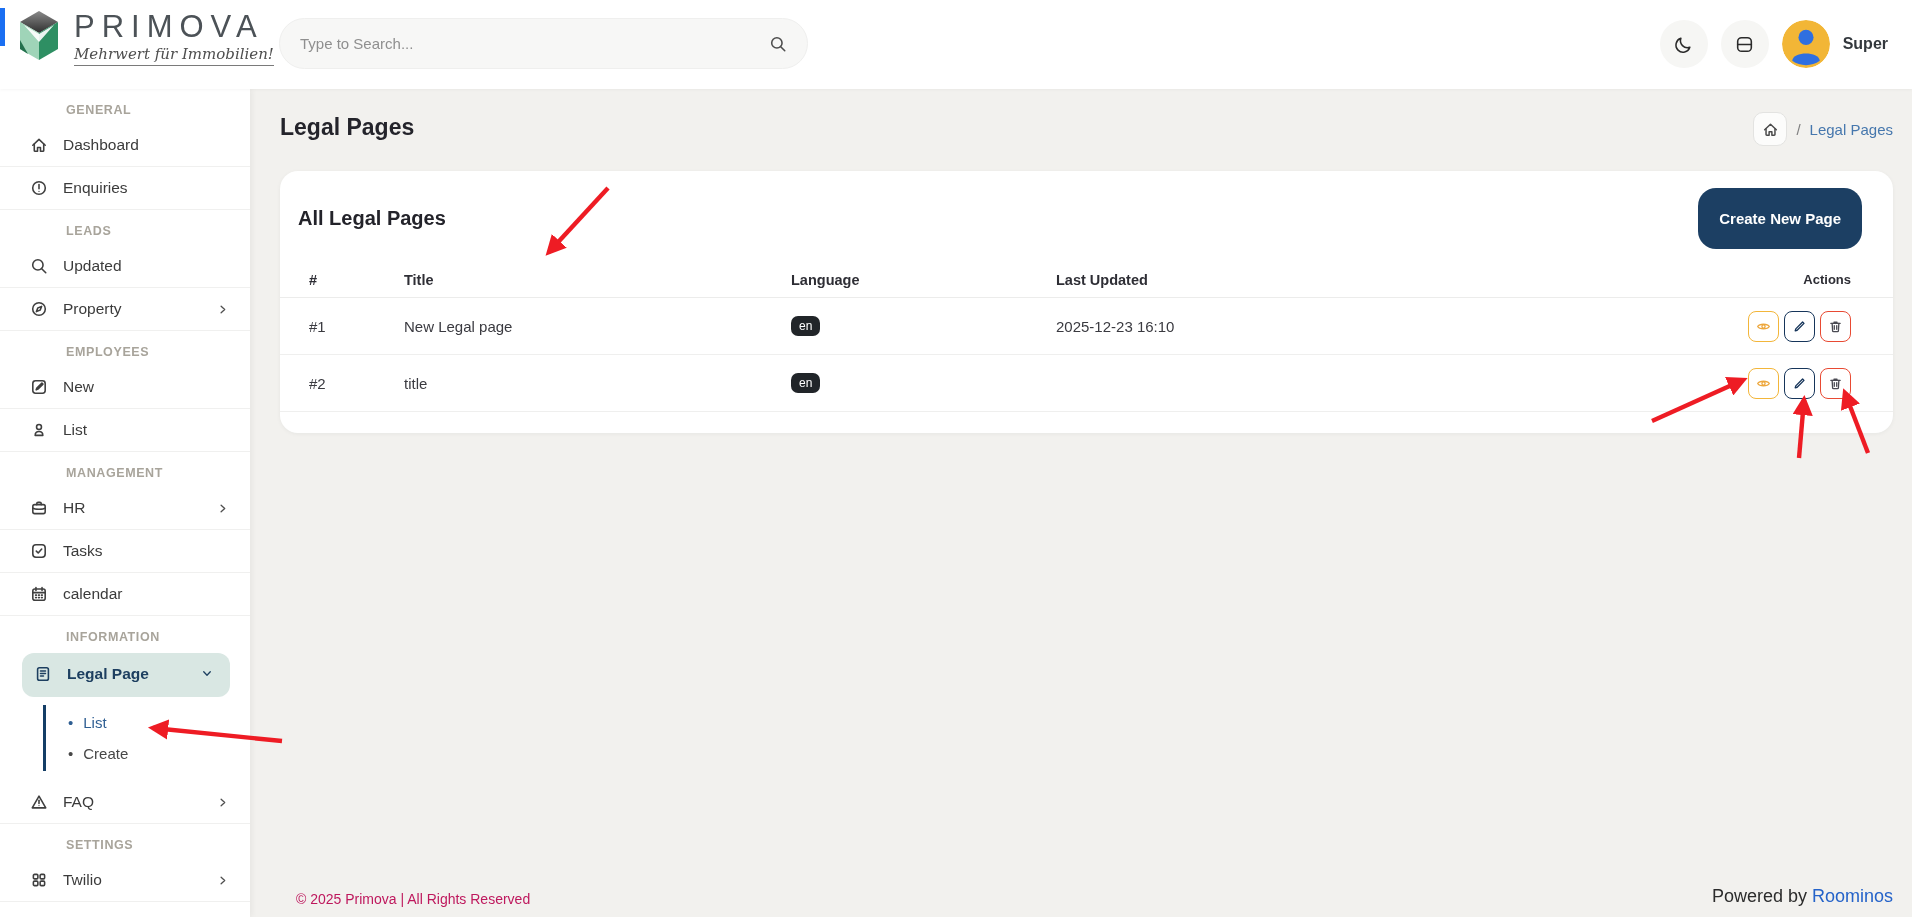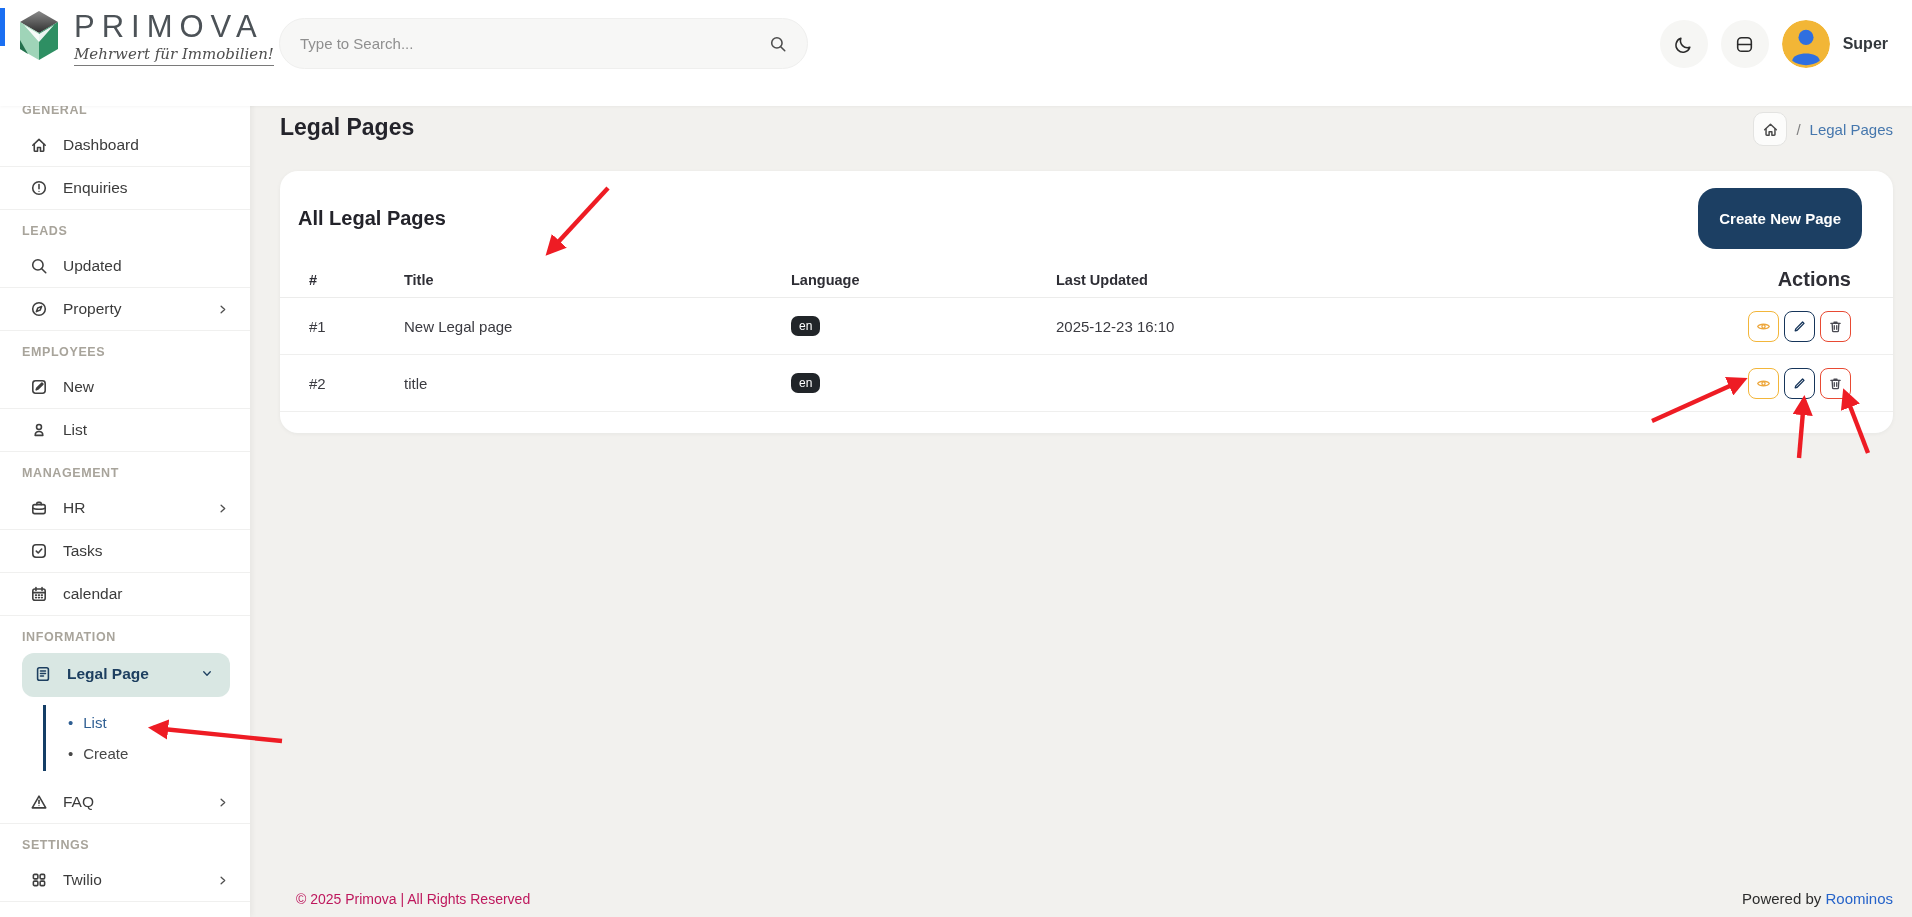--- a/index.html
+++ b/index.html
@@ -4,38 +4,38 @@
 <style>
   * { margin:0; padding:0; box-sizing:border-box; }
   html,body { width:1912px; height:917px; }
   body {
     position:relative; overflow:hidden;
     background:#f2f1ee;
     font-family:"Liberation Sans", sans-serif;
     color:#333;
   }
   
-  .header { position:absolute; top:0; left:0; width:1912px; height:106px; background:#fff; z-index:5; box-shadow:0 1px 3px rgba(0,0,0,.04); }
+  .header { position:absolute; top:0; left:0; width:1912px; height:89px; background:#fff; z-index:5; box-shadow:0 1px 3px rgba(0,0,0,.04); }
   .accent-bar { position:absolute; left:0; top:8px; width:5px; height:38px; background:#1a6ff2; }
   .logo { position:absolute; left:16px; top:10px; display:flex; gap:12px; align-items:flex-start; }
   .logo-text { display:flex; flex-direction:column; }
   .brand { font-size:31px; letter-spacing:7px; color:#4c5257; font-weight:500; line-height:1.1; }
   .tagline { font-family:"DejaVu Serif", serif; font-style:italic; font-size:15px; color:#4e4e4e; margin-top:1px; border-bottom:1px solid #7a7a7a; padding-bottom:2px; }
   .search { position:absolute; left:279px; top:18px; width:529px; height:51px; background:#f7f7f6; border:1px solid #efefee; border-radius:26px; display:flex; align-items:center; padding:0 20px; }
   .search input { flex:1; border:none; outline:none; background:transparent; font-size:15px; color:#333; font-family:"Liberation Sans", sans-serif; }
   .search input::placeholder { color:#8f8f8f; }
   .search .icn { width:18px; height:18px; color:#4d4d4d; }
   .header-right { position:absolute; right:24px; top:20px; display:flex; align-items:center; gap:13px;text-align:right; }
   .icon-circle { width:48px; height:48px; border-radius:50%; background:#f6f6f4; display:flex; align-items:center; justify-content:center; color:#2b2b2b; cursor:pointer; }
   .icon-circle .icn { width:21px; height:21px; }
   .avatar { width:48px; height:48px; border-radius:50%; overflow:hidden; cursor:pointer; }
   .username { font-weight:700; font-size:16px; color:#33383d; }
   
   .sidebar { position:absolute; top:89px; left:0; width:250px; bottom:0; background:#fff; z-index:4; box-shadow:2px 0 6px rgba(0,0,0,.05); overflow:hidden; }
-  .side-label { padding:14px 0 7px 22px; font-size:12.5px; font-weight:700; color:#a8a49b; letter-spacing:.6px; }
+  .side-label { padding:14px 0 7px 22px; font-size:12.5px; font-weight:700; color:#a8a49b; letter-spacing:.6px;margin-left:44px; }
   .side-item { height:43px; display:flex; align-items:center; padding:0 18px 0 30px; gap:15px; color:#3b3b3b; font-size:15.5px; border-bottom:1px solid #f0f0ef; cursor:pointer; background:#fff; }
   .side-item .icn { width:18px; height:18px; color:#3f3f3f; flex:0 0 18px; }
   .side-item .chev { margin-left:auto; width:15px; height:15px; color:#4f4f4f; }
   .side-item.active { margin:2px 20px 0 22px; height:44px; border-radius:12px; background:#d9e7e3; color:#1d3f60; border-bottom:none; padding:0 14px 3px 12px; font-weight:600; }
   .side-item.active .icn, .side-item.active .chev { color:#1d3f60; }
   .side-submenu { border-left:3px solid #143e66; margin:8px 0 10px 43px; padding:2px 0; }
   .sub-item { display:flex; align-items:center; gap:10px; padding:7px 0 7px 22px; font-size:15px; color:#474747; cursor:pointer; }
   .sub-item .bullet { font-size:15px; }
   .sub-item.active { color:#2e5e92; }
   
@@ -54,29 +54,29 @@
   .trow { display:flex; align-items:center; }
   .trow.head { height:36px; border-bottom:1px solid #ececeb; }
   .trow.row { height:57px; border-bottom:1px solid #efefee; }
   .th { font-weight:700; color:#2e2e35; font-size:14.5px; }
   .td { font-size:15px; color:#3a3a40; }
   .c-num { width:124px; padding-left:29px; }
   .c-title { width:387px; }
   .c-lang { width:265px; }
   .c-upd { width:420px; }
   .c-act { flex:1; display:flex; justify-content:flex-end; align-items:center; padding-right:42px; gap:5px; }
-  .c-act.th-cell { font-weight:700; color:#2e2e35; font-size:20px; }
+  .c-act.th-cell { font-weight:700; color:#2e2e35; font-size:13px; }
   .badge-lang { background:#212529; color:#fff; font-size:12px; border-radius:7px; padding:4px 8px; display:inline-block; line-height:1; }
   .act-btn { width:31px; height:31px; border-radius:8px; background:#fff; display:flex; align-items:center; justify-content:center; border:1px solid; cursor:pointer; }
   .act-btn .icn { width:15px; height:15px; }
   .act-view { border-color:#f3b63a; color:#eda73c; }
   .act-edit { border-color:#16355a; color:#16355a; }
   .act-delete { border-color:#e84a33; color:#4a4a52; }
   .footer-left { position:absolute; left:46px; bottom:10px; font-size:14px; color:#be185d; }
-  .footer-right { position:absolute; right:19px; bottom:10px; font-size:15px; color:#2c2c2c; }
+  .footer-right { position:absolute; right:19px; bottom:10px; font-size:18px; color:#2c2c2c; }
   .footer-right a { color:#2563c9; text-decoration:none; cursor:pointer; }
   
   #arrows { position:absolute; inset:0; width:1912px; height:917px; z-index:30; pointer-events:none; }
   .icn svg { display:block; width:100%; height:100%; }
 </style>
 </head>
 <body>
 
 <div class="header">
   <div class="accent-bar"></div>

